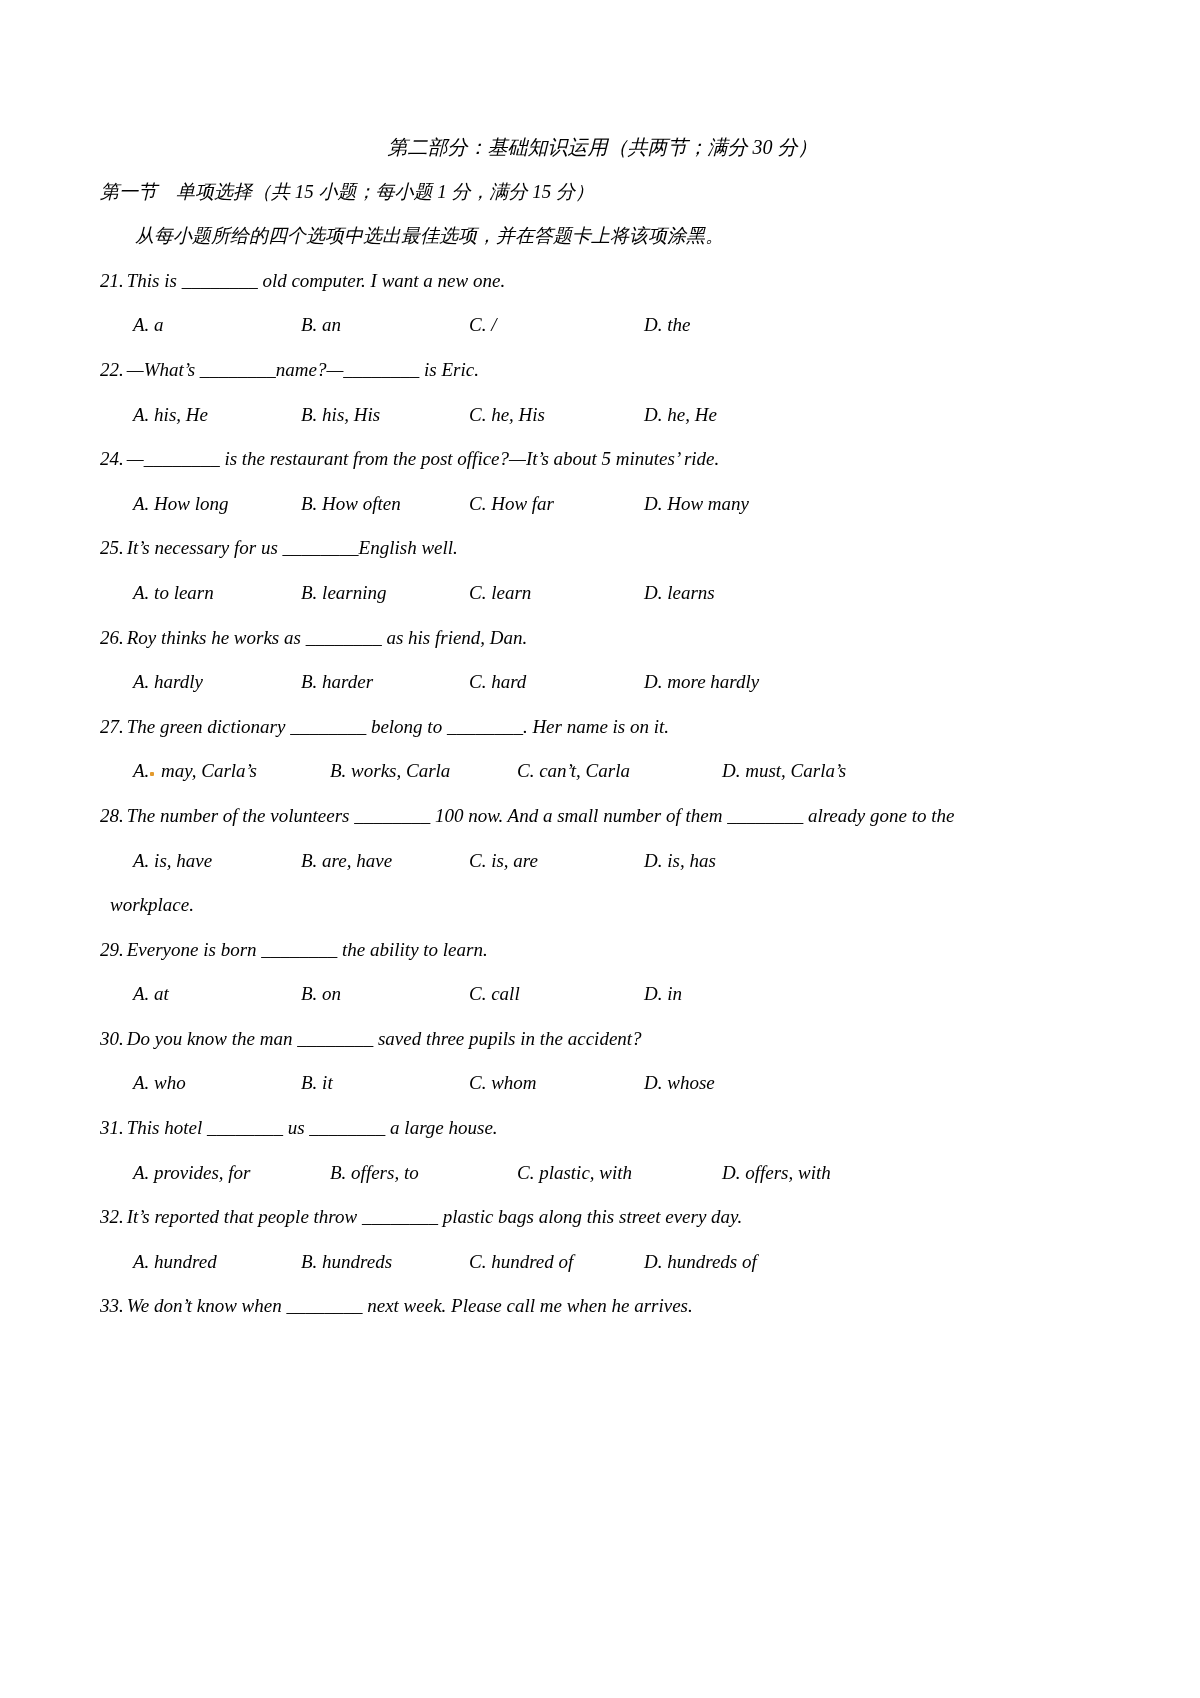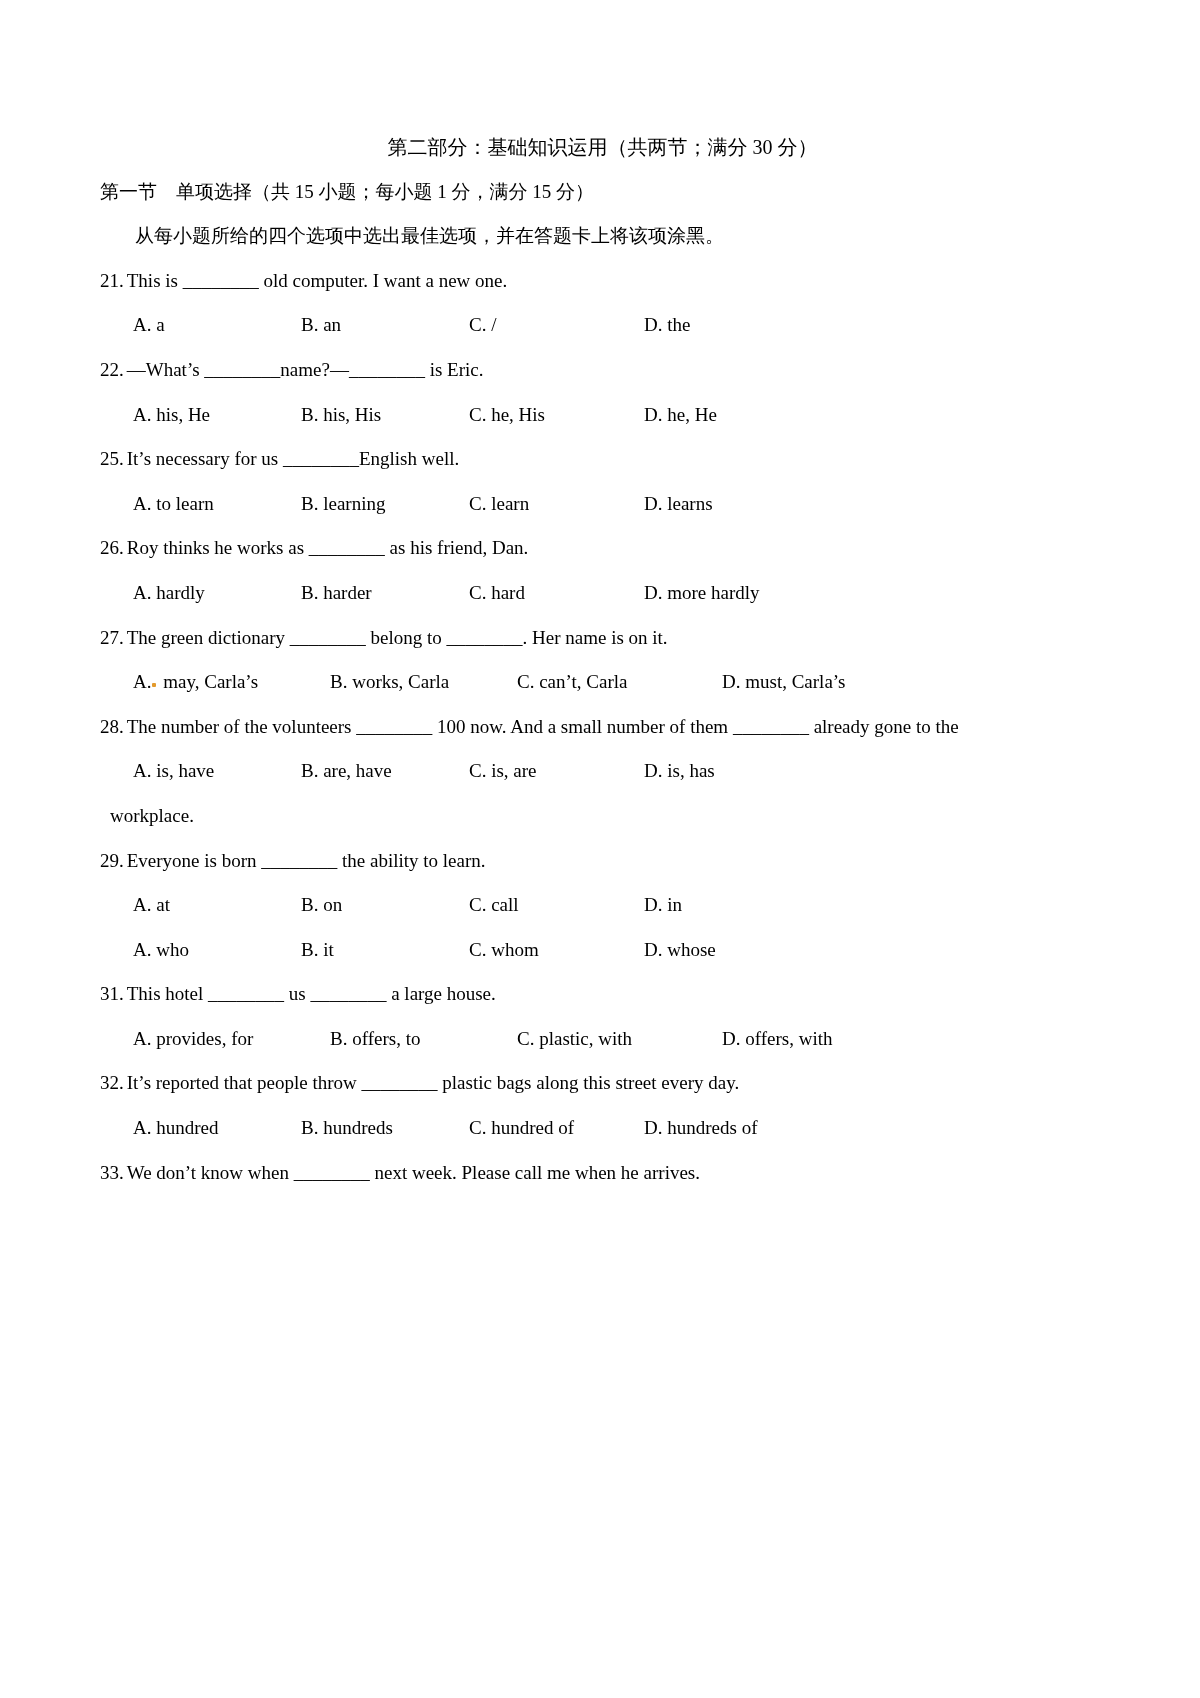--- a/index.html
+++ b/index.html
@@ -7,21 +7,21 @@
     position:relative;
     width:1200px;height:1698px;
     box-sizing:border-box;
     padding:125px 95px 0 100px;
     background:#ffffff;
     color:#000;
     font-family:"Liberation Serif","DejaVu Serif",serif;
     font-size:19px;
     overflow:hidden;
   }
-  .line{height:44.6px;line-height:44.6px;white-space:nowrap;}
+  .line{height:44.6px;line-height:44.6px;white-space:nowrap;font-style:italic;}
   .title{text-align:center;font-size:20px;}
   .instr{padding-left:35px;}
   .stem2{padding-left:10px;}
   .q-num{display:inline-block;margin-right:3px;}
   .opts{display:flex;padding-left:33px;}
   .opt{flex:0 0 auto;}
   .opt:nth-child(1){width:168px;}
   .opt:nth-child(2){width:168px;}
   .opt:nth-child(3){width:175px;}
   .opt:nth-child(4){width:auto;}
@@ -47,20 +47,29 @@
           <span class="opt">D. the</span>
         </div>
       </div>
       <div class="question">
         <div class="line stem"><span class="q-num">22.</span><span class="q-text">—What’s ________name?—________  is Eric.</span></div>
         <div class="line opts">
           <span class="opt">A. his, He</span>
           <span class="opt">B. his, His</span>
           <span class="opt">C. he, His</span>
           <span class="opt">D. he, He</span>
+        </div>
+      </div>
+      <div class="question">
+        <div class="line stem"><span class="q-num">24.</span><span class="q-text">—________  is the restaurant from the post office?—It’s about 5 minutes’ ride.</span></div>
+        <div class="line opts">
+          <span class="opt">A. How long</span>
+          <span class="opt">B. How often</span>
+          <span class="opt">C. How far</span>
+          <span class="opt">D. How many</span>
         </div>
       </div>
       <div class="question">
         <div class="line stem"><span class="q-num">25.</span><span class="q-text">It’s necessary for us  ________English well.</span></div>
         <div class="line opts">
           <span class="opt">A. to learn</span>
           <span class="opt">B. learning</span>
           <span class="opt">C. learn</span>
           <span class="opt">D. learns</span>
         </div>
@@ -96,20 +105,21 @@
       <div class="question">
         <div class="line stem"><span class="q-num">29.</span><span class="q-text">Everyone is born  ________  the ability to learn.</span></div>
         <div class="line opts">
           <span class="opt">A. at</span>
           <span class="opt">B. on</span>
           <span class="opt">C. call</span>
           <span class="opt">D. in</span>
         </div>
       </div>
       <div class="question">
+        <div class="line stem"><span class="q-num">30.</span><span class="q-text">Do you know the man  ________  saved three pupils in the accident?</span></div>
         <div class="line opts">
           <span class="opt">A. who</span>
           <span class="opt">B. it</span>
           <span class="opt">C. whom</span>
           <span class="opt">D. whose</span>
         </div>
       </div>
       <div class="question">
         <div class="line stem"><span class="q-num">31.</span><span class="q-text">This hotel  ________  us  ________  a large house.</span></div>
         <div class="line opts wide">

